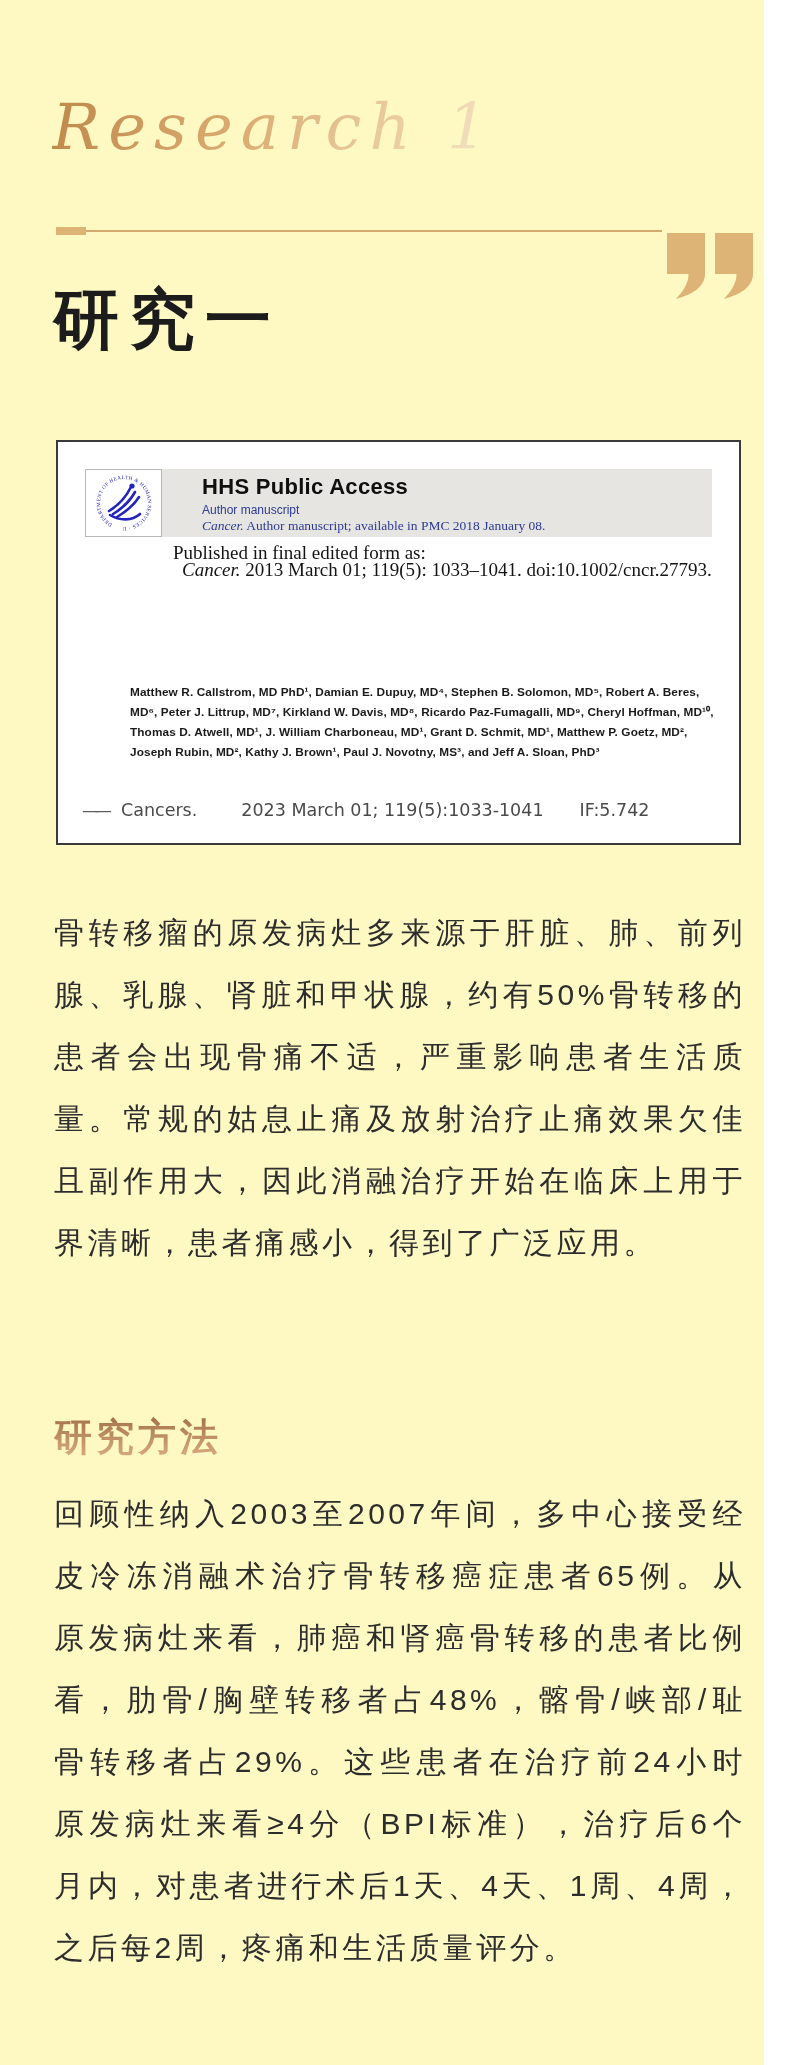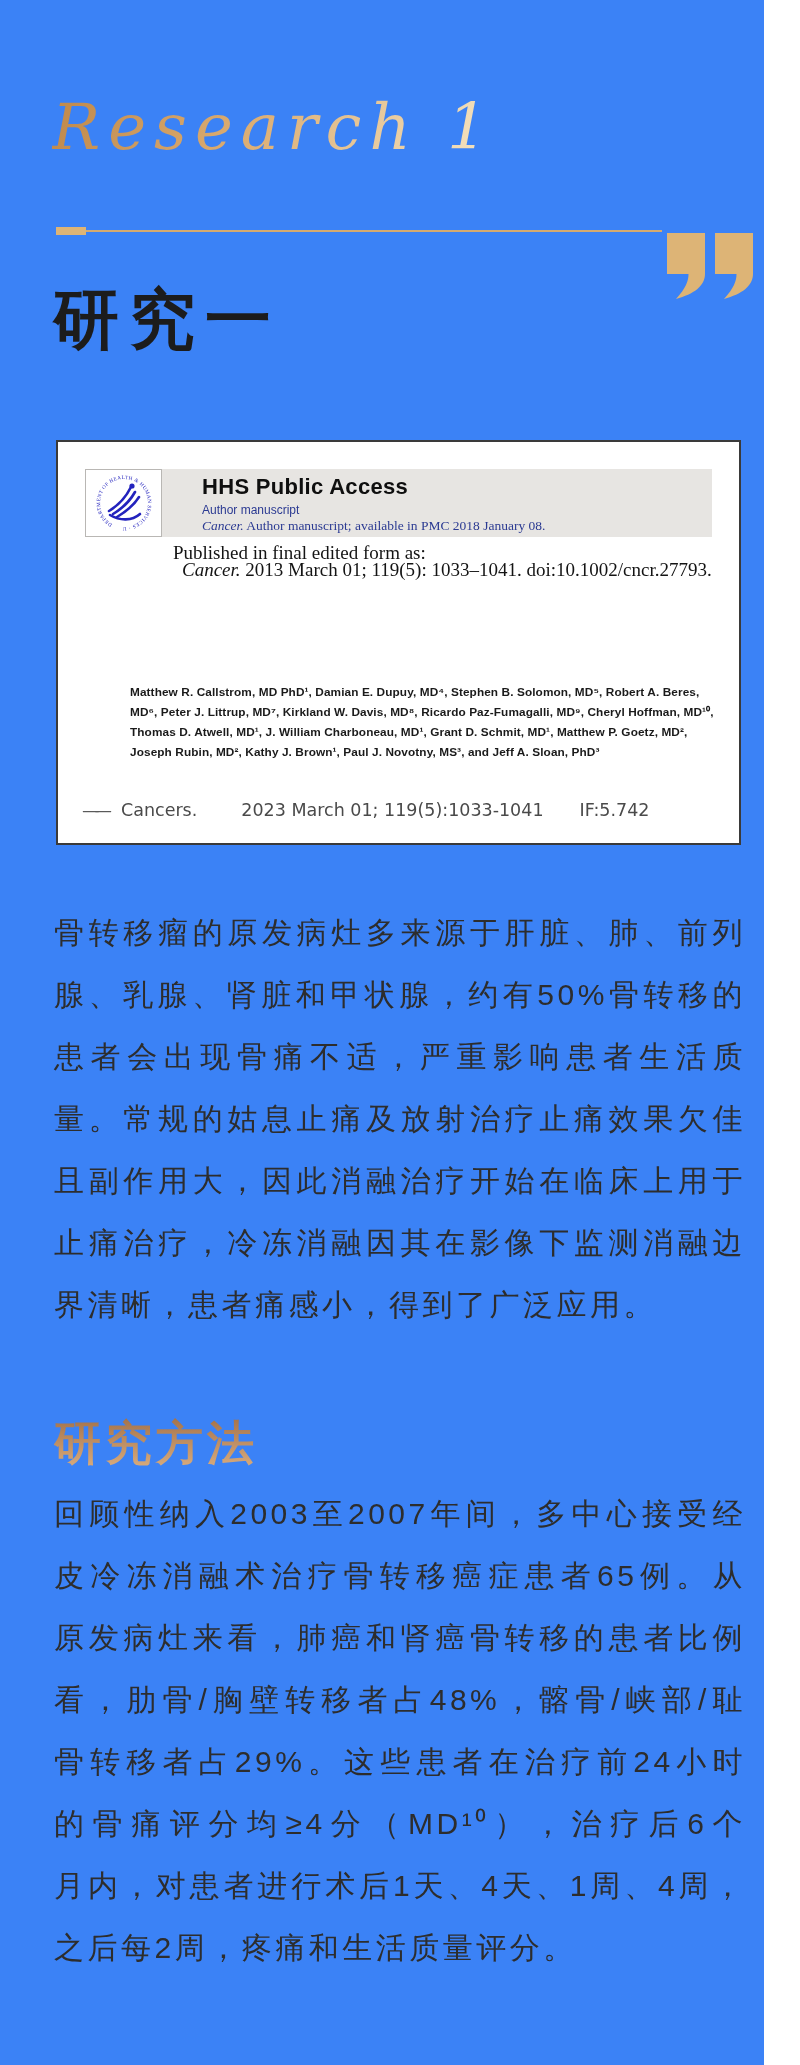--- a/index.html
+++ b/index.html
@@ -1,19 +1,19 @@
 <!DOCTYPE html>
 <html><head>
 <meta charset="utf-8">
 <style>
   html,body { margin:0; padding:0; background:#ffffff; }
   .page {
     position: relative;
     width: 764px; height: 2065px;
-    background: #3b82f6;
+    background: #fef9c3;
     font-family: "Liberation Sans", sans-serif;
     overflow: hidden;
   }
 
   
   .script-title {
     position: absolute; top: 92px; left: 52px;
     font-family: "DejaVu Serif", serif;
     font-style: italic;
     font-size: 64px; line-height: 1.1;
@@ -103,21 +103,21 @@
     font-family: "Liberation Sans", sans-serif;
   }
   .para-1 { top: 902px; }
   .para-2 { top: 1483px; }
   .tline { text-align: justify; text-align-last: justify; }
   .tline-last { text-align-last: left; }
   .gold-heading {
     position: absolute; top: 1412px; left: 54px;
     margin: 0;
     font-family: "DejaVu Serif", serif;
-    font-size: 47px; font-weight: 700; letter-spacing: 4px;
+    font-size: 38px; font-weight: 700; letter-spacing: 4px;
     background: linear-gradient(180deg, #a5734a 10%, #d9ac7e 90%);
     -webkit-background-clip: text; background-clip: text;
     color: transparent;
   }
 </style>
 </head>
 <body>
 
 <div class="page">
 
@@ -177,30 +177,29 @@
       <span class="cite-if">IF:5.742</span>
     </div>
   </section>
 
   <div class="para para-1">
       <div class="tline">骨转移瘤的原发病灶多来源于肝脏、肺、前列</div>
       <div class="tline">腺、乳腺、肾脏和甲状腺，约有50%骨转移的</div>
       <div class="tline">患者会出现骨痛不适，严重影响患者生活质</div>
       <div class="tline">量。常规的姑息止痛及放射治疗止痛效果欠佳</div>
       <div class="tline">且副作用大，因此消融治疗开始在临床上用于</div>
-      <div class="tline">止痛治疗，冷冻消融因其在影像下监测消融边</div>
       <div class="tline tline-last">界清晰，患者痛感小，得到了广泛应用。</div>
     </div>
 
   <h2 class="gold-heading">研究方法</h2>
 
   <div class="para para-2">
       <div class="tline">回顾性纳入2003至2007年间，多中心接受经</div>
       <div class="tline">皮冷冻消融术治疗骨转移癌症患者65例。从</div>
       <div class="tline">原发病灶来看，肺癌和肾癌骨转移的患者比例</div>
       <div class="tline">看，肋骨/胸壁转移者占48%，髂骨/峡部/耻</div>
       <div class="tline">骨转移者占29%。这些患者在治疗前24小时</div>
-      <div class="tline">的骨痛评分均≥4分（MD¹⁰），治疗后6个</div>
+      <div class="tline">原发病灶来看≥4分（BPI标准），治疗后6个</div>
       <div class="tline">月内，对患者进行术后1天、4天、1周、4周，</div>
       <div class="tline tline-last">之后每2周，疼痛和生活质量评分。</div>
     </div>
 
 </div>
 
 </body></html>

